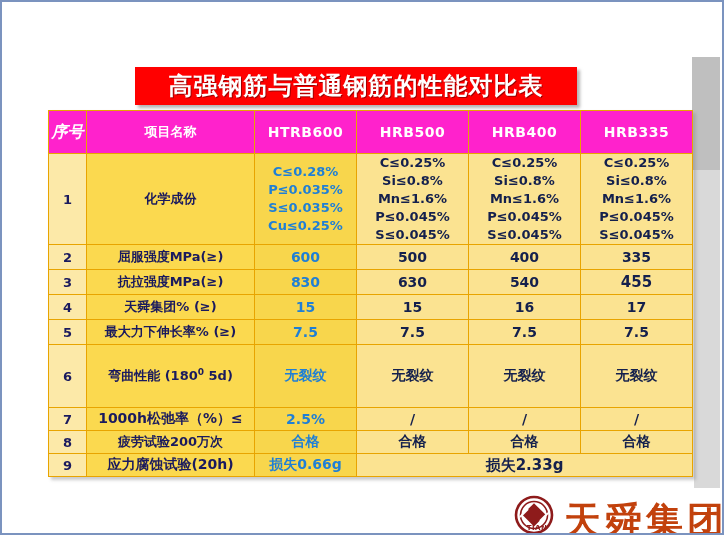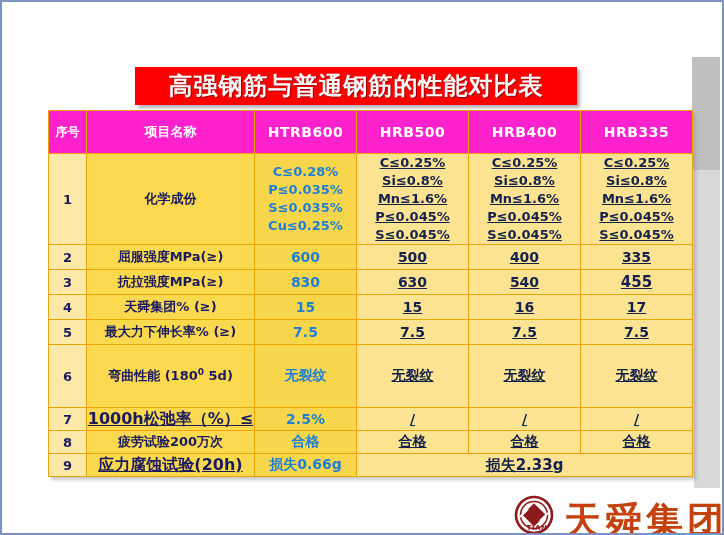--- a/index.html
+++ b/index.html
@@ -106,22 +106,23 @@
   
   .hdr-cell {
     background: #ff22cc;
     color: #ffffff;
     height: 42px;
     font-family: "DejaVu Sans", "Liberation Sans", sans-serif;
     font-size: 13px;
     border: 1px solid #e8a400 !important;
   }
   .hdr-cell.sn {
-    font-size: 12px;
+    font-size: 16px;
     line-height: 14px;
+    font-style: italic;
   }
   .hdr-cell.grade {
     font-size: 14px;
     letter-spacing: 0.5px;
   }
   
   .c-sn {
     background: #fce9a8;
     color: #1a1a5e;
     font-size: 13px;
@@ -136,33 +137,32 @@
   .c-h {
     background: #f8d64c;
     color: #1f7fd6;
     font-size: 14px;
     width: 101px;
   }
   .c-o {
     background: #fbe391;
     color: #14204d;
     font-size: 14px;
-    text-decoration: underline;
   }
   .multi {
     line-height: 18px;
     font-size: 13px;
     padding: 6px 0;
   }
   .multi .ln { display: block; }
   .r2 td, .r3 td, .r4 td, .r5 td { height: 24px; }
   .r7 td, .r8 td, .r9 td { height: 22px; }
   .r6 td { height: 62px; }
   .big { font-size: 15px; }
-  .nm-lg { font-size: 16px; text-decoration: underline; }
+  .nm-lg { font-size: 14px; }
   .sup { font-size: 9px; vertical-align: super; }
   
   #logo {
     position: absolute;
     left: 512px;
     top: 492px;
     width: 178px;
     height: 40px;
   }
   #logo-mark {

